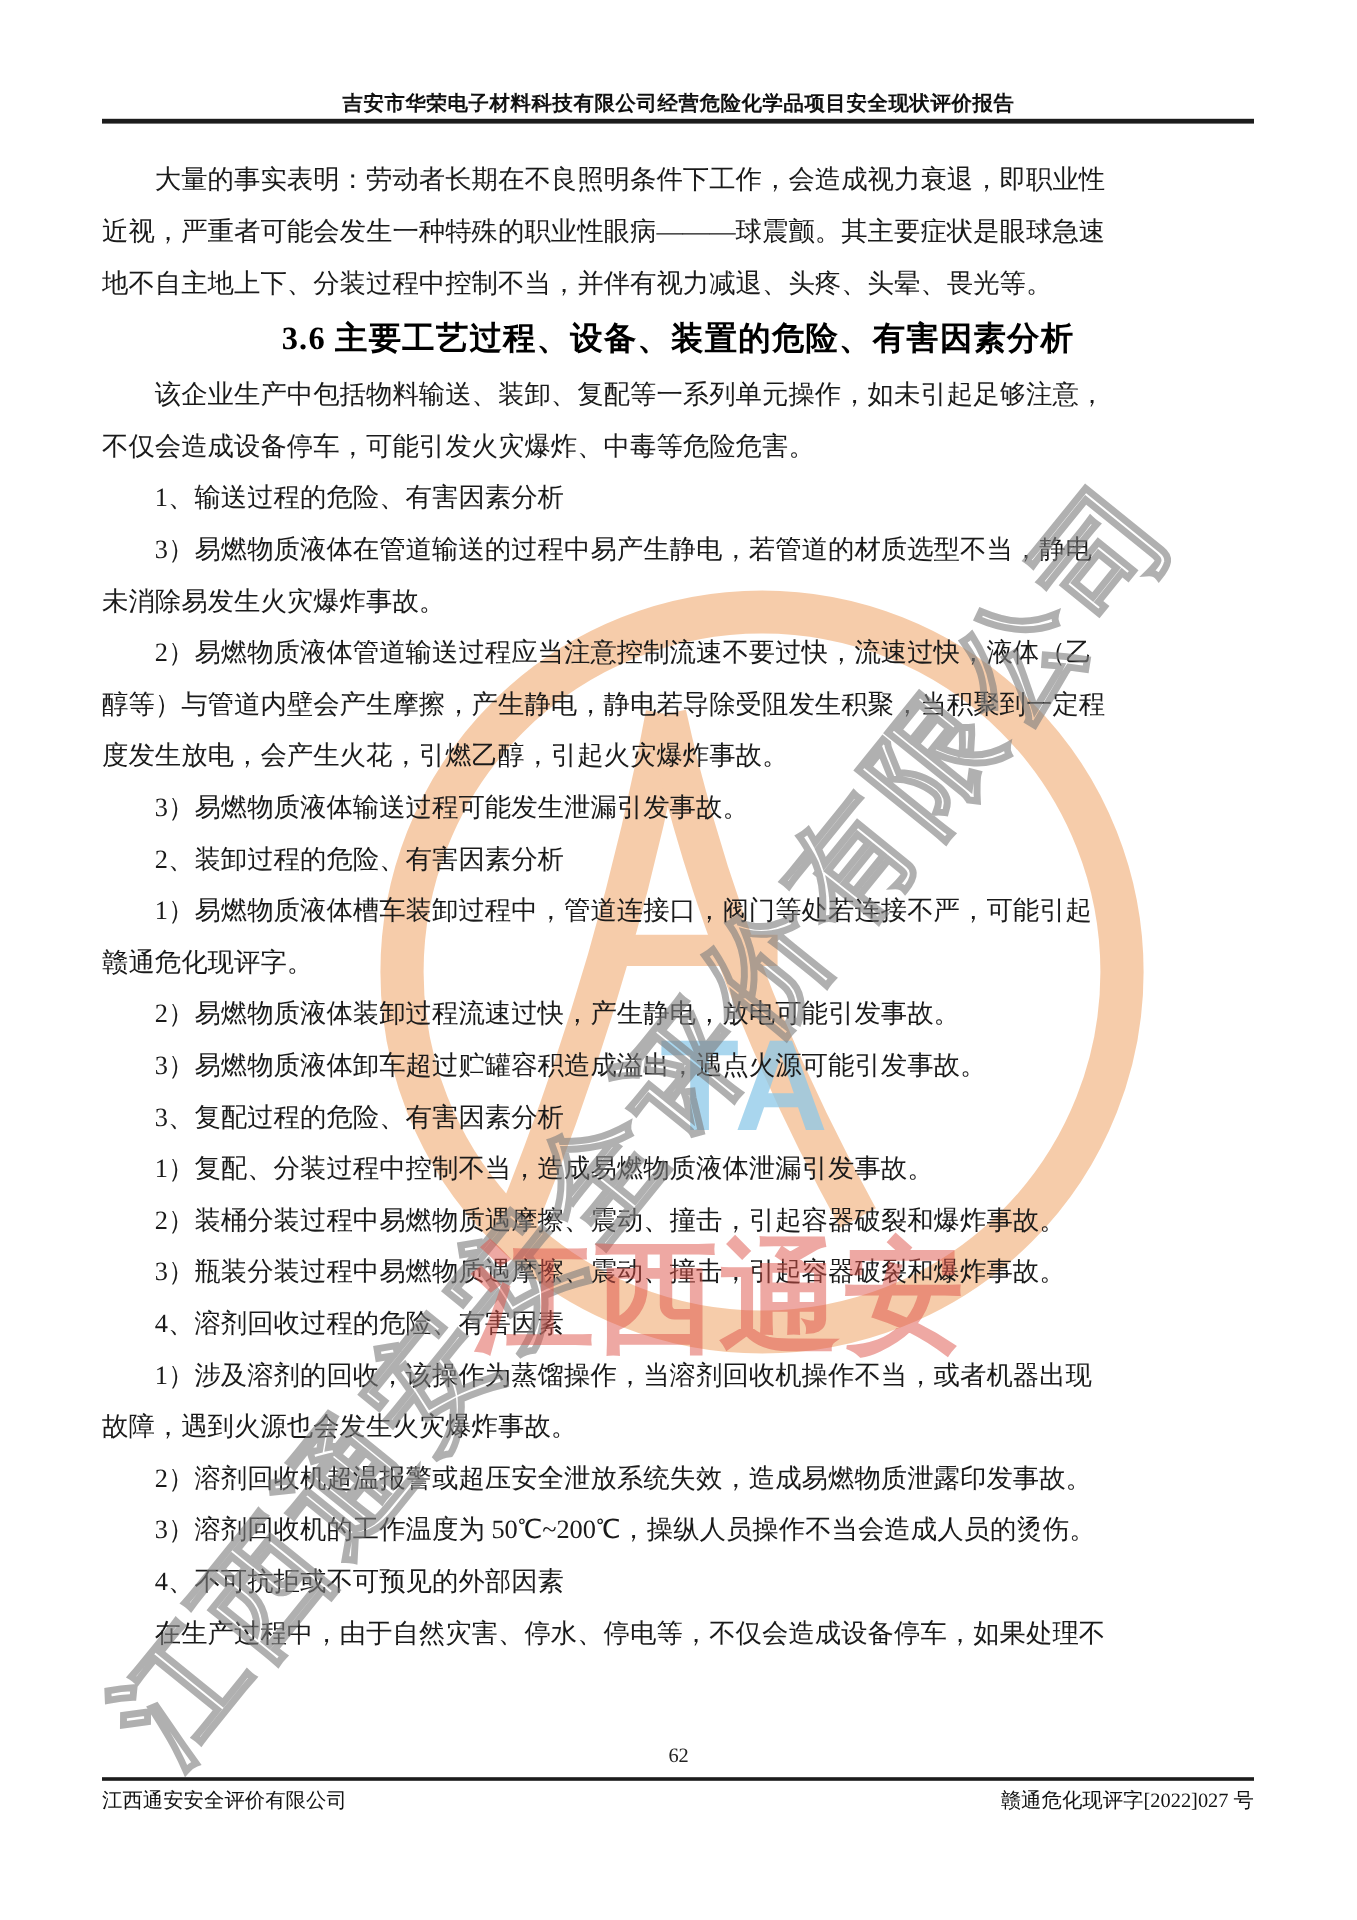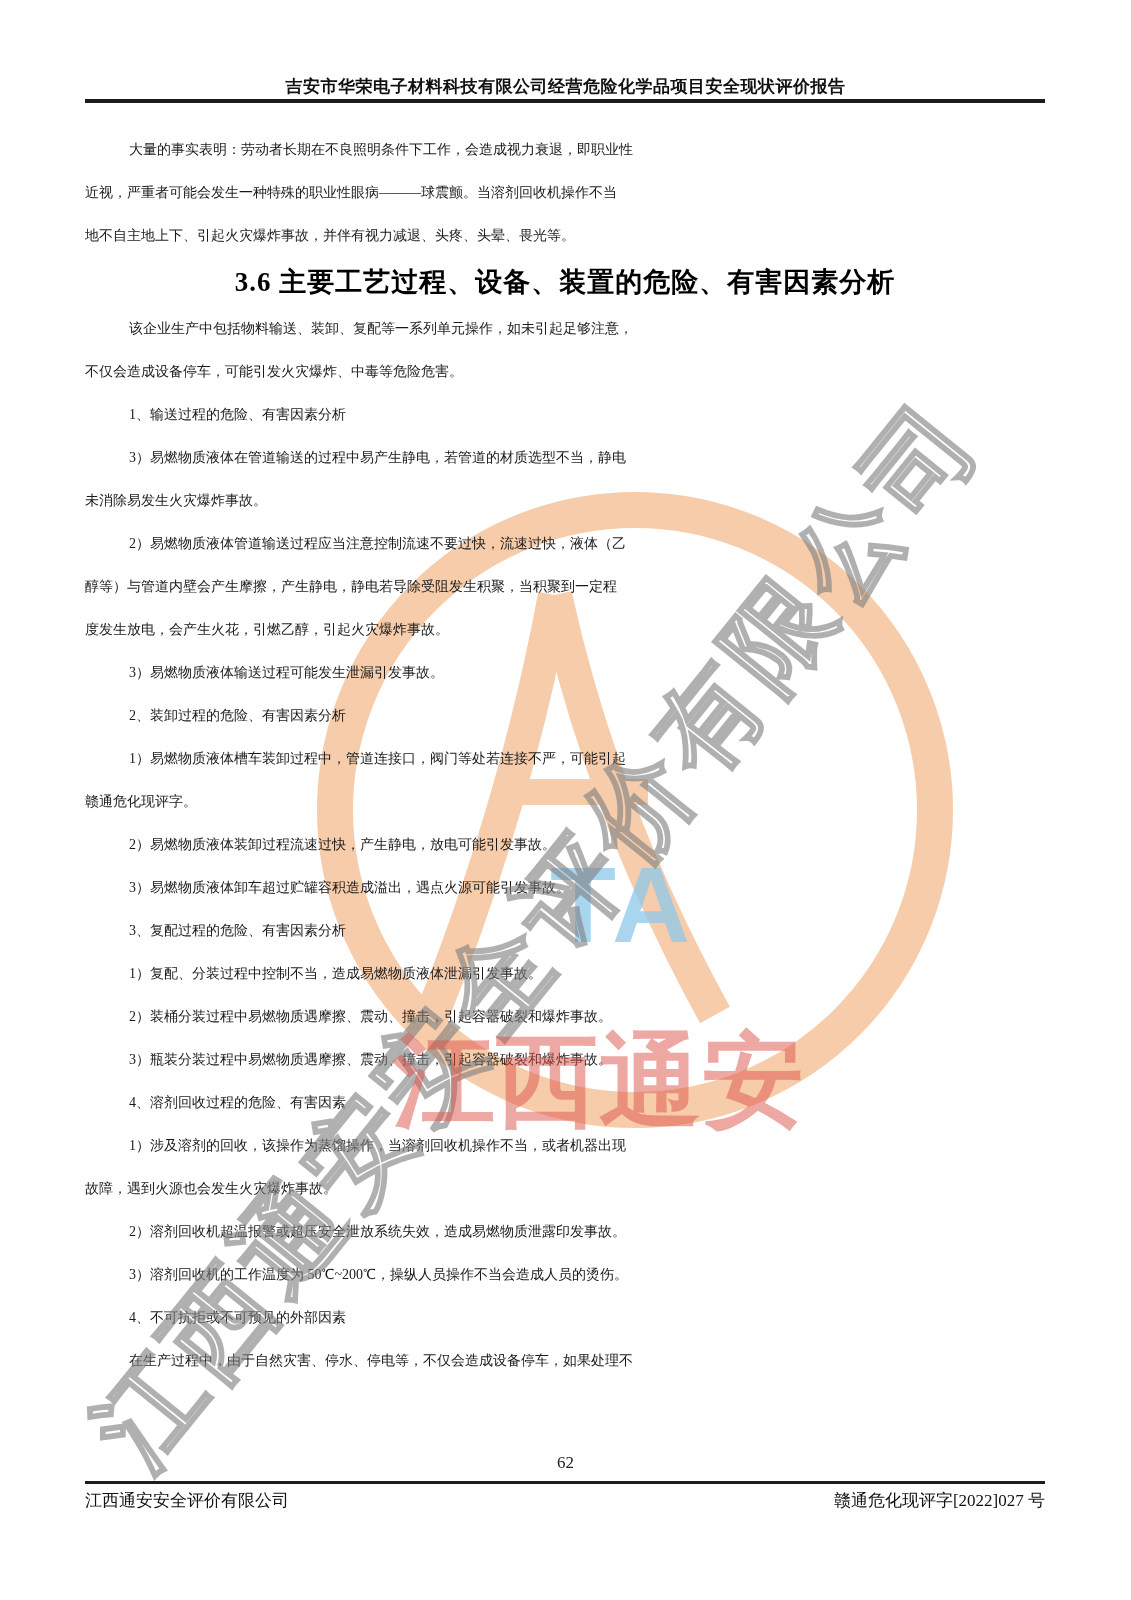--- a/index.html
+++ b/index.html
@@ -35,21 +35,21 @@
     color:rgba(140,200,232,0.75);
     margin-left:38px;
   }
 
   
   .body-text{
     position:absolute;left:85px;top:128px;width:960px;z-index:1;
   }
   .line{
     height:43px;line-height:43px;
-    font-size:14px;white-space:nowrap;
+    font-size:22px;white-space:nowrap;
     color:#1a1a1a;
   }
   .line.indent{padding-left:44px;}
   .line.heading{
     height:50px;line-height:50px;
     font-size:27px;font-weight:bold;
     text-align:center;padding-left:0;
     letter-spacing:1px;color:#000;
   }
 
@@ -97,22 +97,22 @@
       <circle cx="335" cy="340" r="300" fill="none" stroke="#f5c49c" stroke-width="36"></circle>
       <path d="M 255 125 Q 215 340 130 550" fill="none" stroke="#f5c49c" stroke-width="34"></path>
       <path d="M 255 125 Q 302 340 415 545" fill="none" stroke="#f5c49c" stroke-width="34"></path>
       <path d="M 205 322 L 348 322" fill="none" stroke="#f5c49c" stroke-width="26"></path>
     </svg>
     <div class="wm-ta">TA</div>
   </div>
 
   <div class="body-text" id="body-text">
       <div class="line indent">大量的事实表明：劳动者长期在不良照明条件下工作，会造成视力衰退，即职业性</div>
-      <div class="line">近视，严重者可能会发生一种特殊的职业性眼病———球震颤。当溶剂回收机操作不当</div>
-      <div class="line">地不自主地上下、引起火灾爆炸事故，并伴有视力减退、头疼、头晕、畏光等。</div>
+      <div class="line">近视，严重者可能会发生一种特殊的职业性眼病———球震颤。其主要症状是眼球急速</div>
+      <div class="line">地不自主地上下、分装过程中控制不当，并伴有视力减退、头疼、头晕、畏光等。</div>
       <div class="line heading">3.6 主要工艺过程、设备、装置的危险、有害因素分析</div>
       <div class="line indent">该企业生产中包括物料输送、装卸、复配等一系列单元操作，如未引起足够注意，</div>
       <div class="line">不仅会造成设备停车，可能引发火灾爆炸、中毒等危险危害。</div>
       <div class="line indent">1、输送过程的危险、有害因素分析</div>
       <div class="line indent">3）易燃物质液体在管道输送的过程中易产生静电，若管道的材质选型不当，静电</div>
       <div class="line">未消除易发生火灾爆炸事故。</div>
       <div class="line indent">2）易燃物质液体管道输送过程应当注意控制流速不要过快，流速过快，液体（乙</div>
       <div class="line">醇等）与管道内壁会产生摩擦，产生静电，静电若导除受阻发生积聚，当积聚到一定程</div>
       <div class="line">度发生放电，会产生火花，引燃乙醇，引起火灾爆炸事故。</div>
       <div class="line indent">3）易燃物质液体输送过程可能发生泄漏引发事故。</div>

